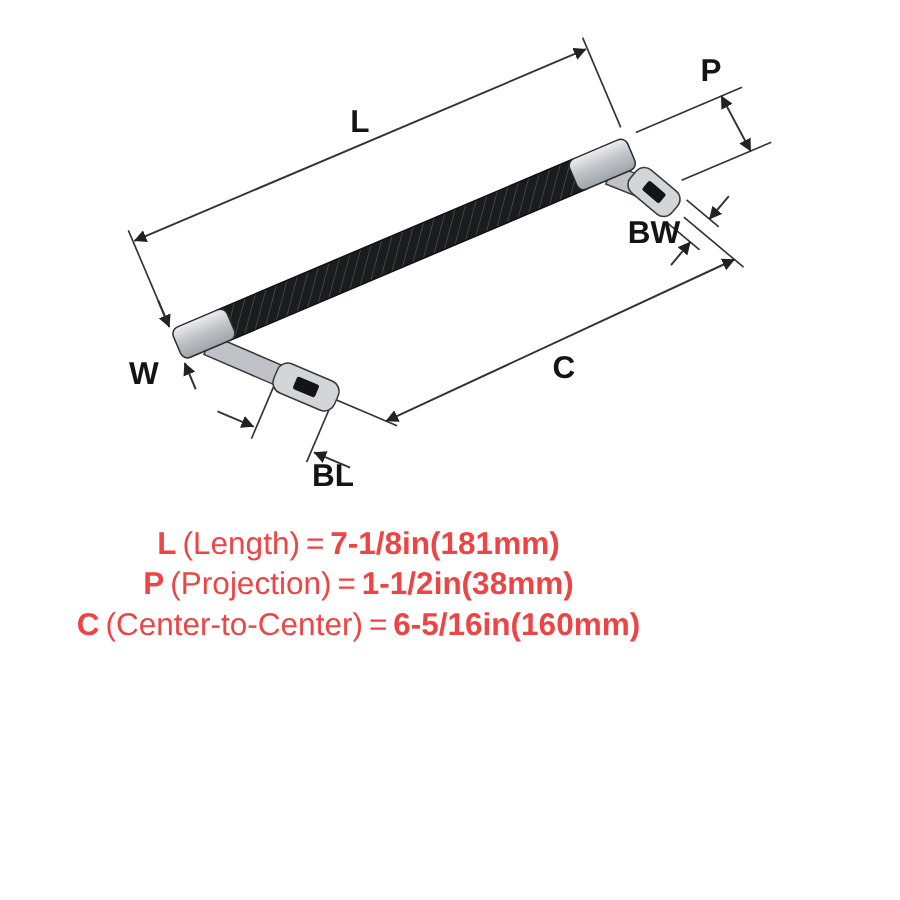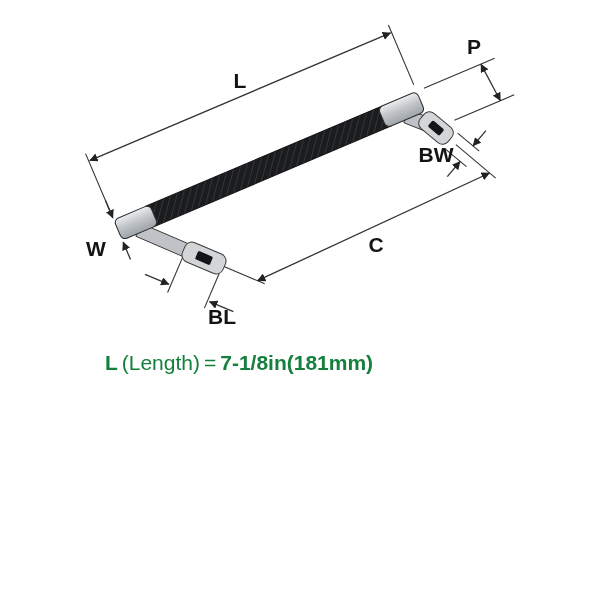--- a/index.html
+++ b/index.html
@@ -1,20 +1,20 @@
 <!DOCTYPE html>
 <html><head>
 <meta charset="utf-8">
 <style>
   html,body{margin:0;padding:0;background:#ffffff;}
   body{width:600px;height:600px;font-family:"Liberation Sans",sans-serif;}
   .stage{position:relative;width:600px;height:600px;background:#ffffff;overflow:hidden;}
   .diagram-wrap{position:absolute;left:0;top:0;width:600px;height:345px;}
   .dim-label{font-family:"Liberation Sans",sans-serif;font-weight:bold;font-size:21px;fill:#141414;}
-  .specs{position:absolute;left:0;top:349px;width:478px;text-align:center;color:#15803d;}
+  .specs{position:absolute;left:0;top:349px;width:478px;text-align:center;color:#ef4444;}
   .spec-row{font-size:21px;line-height:27px;white-space:nowrap;}
   .spec-row .b{font-weight:bold;}
   .spec-row .r{font-weight:normal;}
   .spec-row span{margin:0 2px;}
 </style>
 </head>
 <body>
 
 <div class="stage">
 
@@ -88,15 +88,21 @@
       <text x="376" y="252" text-anchor="middle" class="dim-label">C</text>
       <text x="96" y="256" text-anchor="middle" class="dim-label">W</text>
       <text x="222" y="324" text-anchor="middle" class="dim-label">BL</text>
     </svg>
   </div>
 
   <div class="specs">
     <div class="spec-row">
       <span class="b">L</span><span class="r">(Length)</span><span class="r">=</span><span class="b">7-1/8in(181mm)</span>
     </div>
+    <div class="spec-row">
+      <span class="b">P</span><span class="r">(Projection)</span><span class="r">=</span><span class="b">1-1/2in(38mm)</span>
+    </div>
+    <div class="spec-row">
+      <span class="b">C</span><span class="r">(Center-to-Center)</span><span class="r">=</span><span class="b">6-5/16in(160mm)</span>
+    </div>
   </div>
 
 </div>
 
 </body></html>

